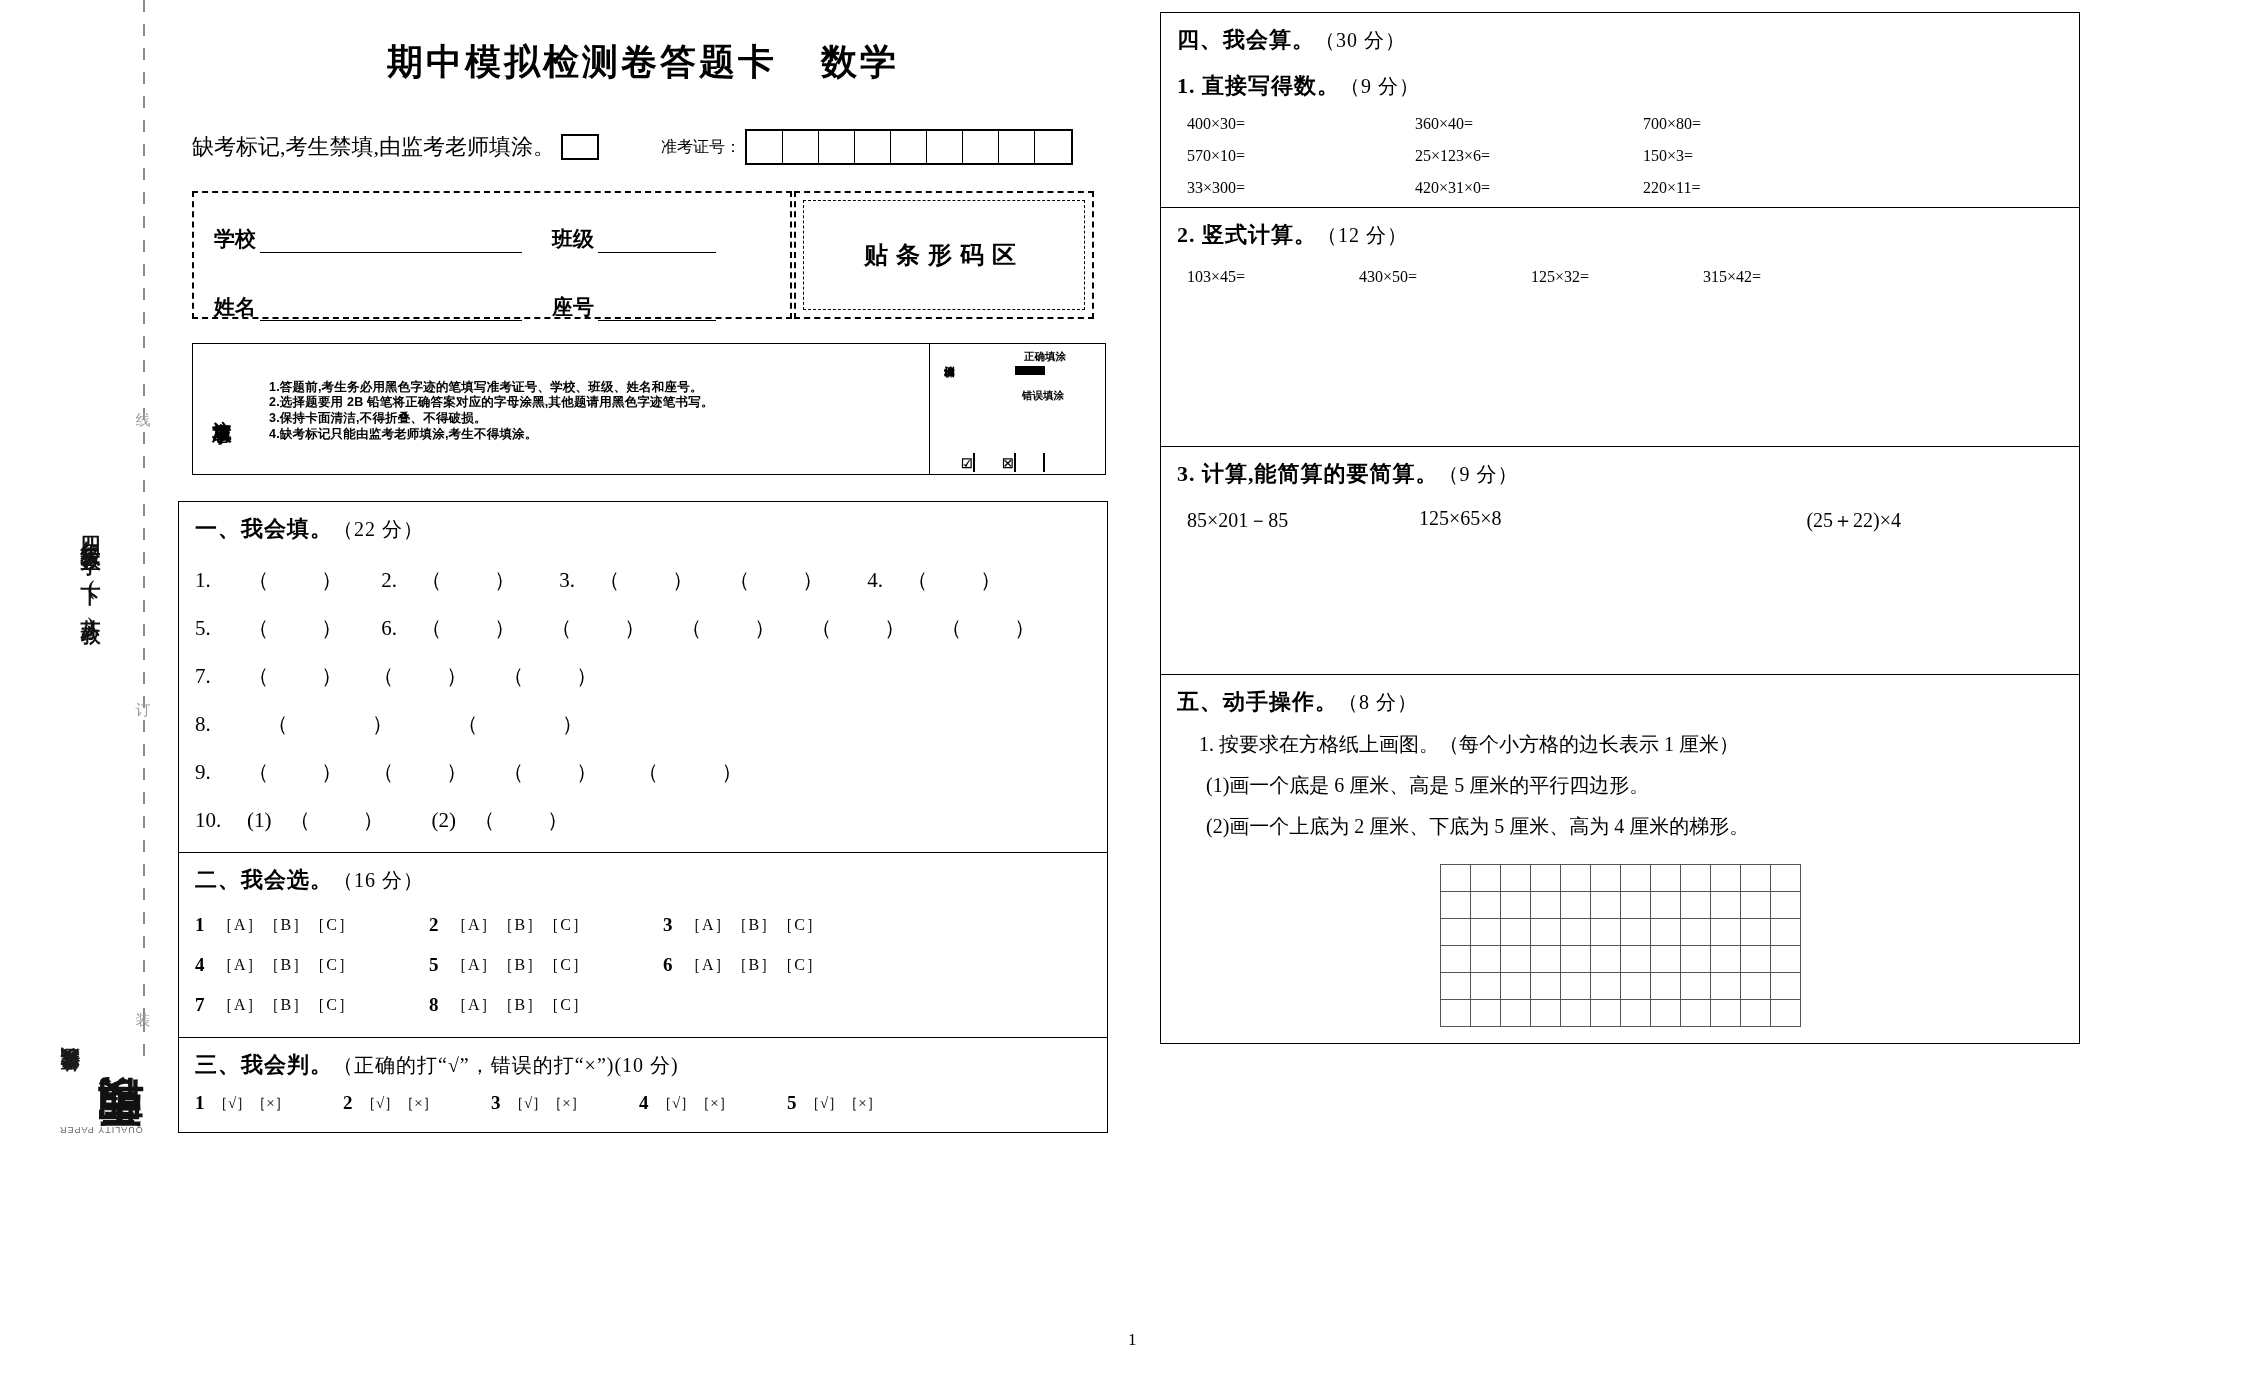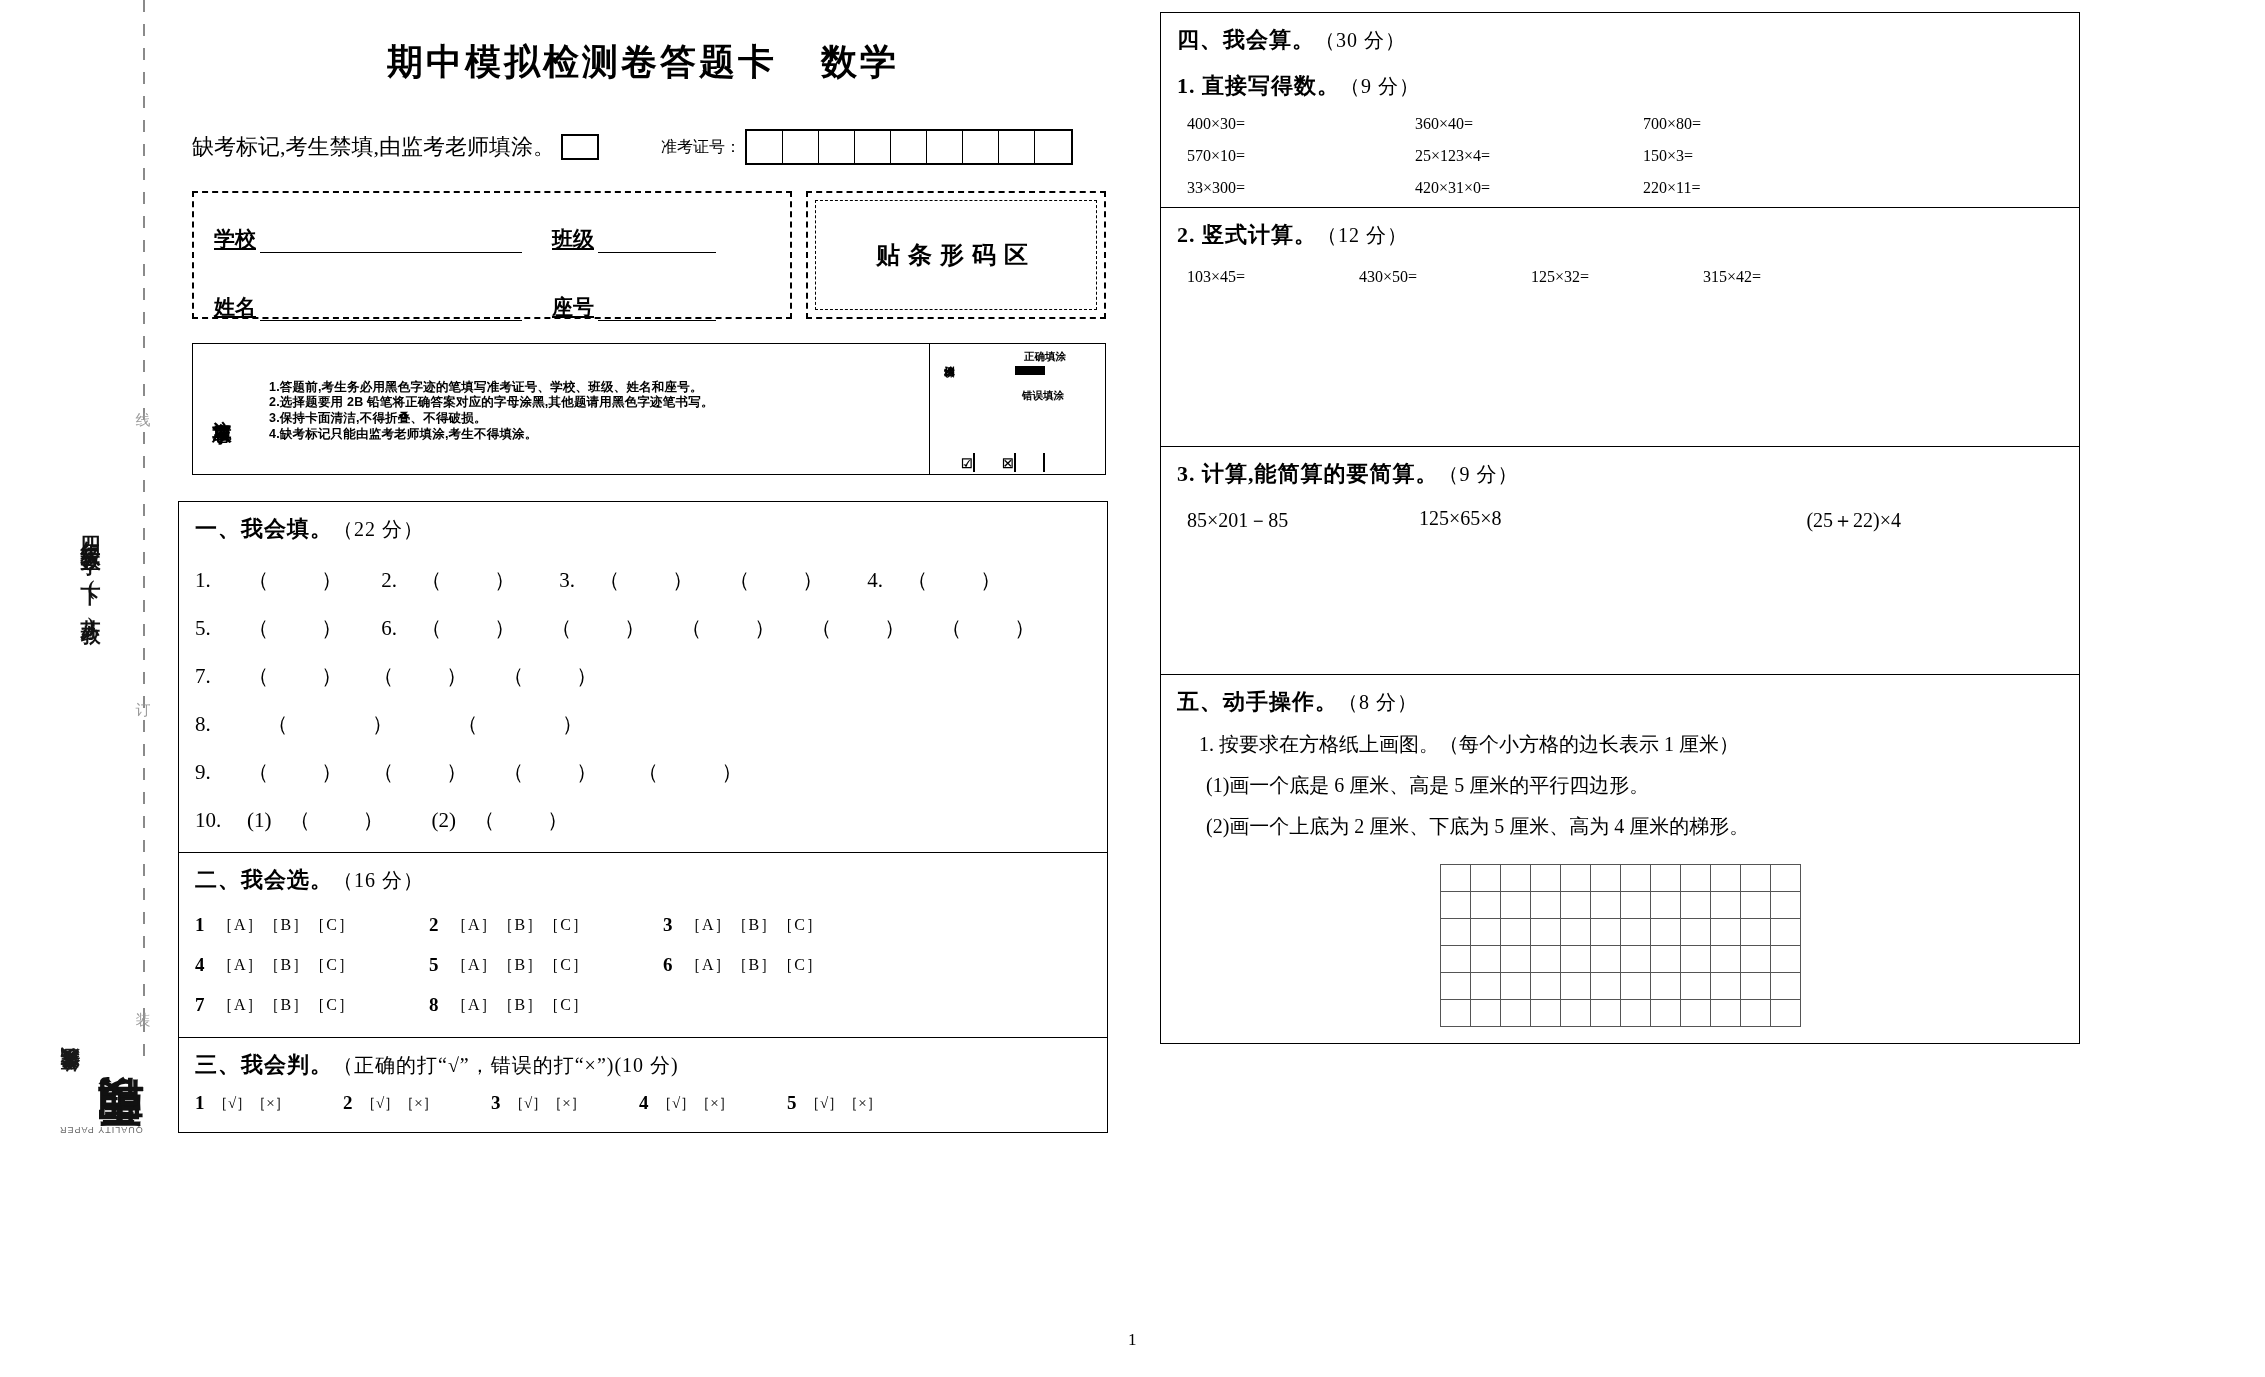--- a/index.html
+++ b/index.html
@@ -84,21 +84,21 @@
     margin-left:62px; display:flex; align-items:center;
   }
   .absence-row .ticket .tlabel { font-size:16px; }
   .id-grid { display:flex; margin-left:4px; border:2px solid #000; }
   .id-grid .cell {
     width:36px; height:32px; border-right:1.5px solid #000;
   }
   .id-grid .cell:last-child { border-right:none; }
 
   
-  .info-wrap { display:flex; margin:26px 0 0 14px; gap:14px;text-decoration:underline; }
+  .info-wrap { display:flex; margin:26px 0 0 14px; gap:2px; }
   .info-box {
     width:600px; height:128px; border:2px dashed #000;
     padding:14px 20px; position:relative;
   }
   .field-row { display:flex; align-items:flex-end; height:46px; }
   .field-row .f {
     display:flex; align-items:flex-end; font-size:21px;
     font-family:"Liberation Serif", serif; font-weight:600;
   }
   .field-row .f .ln {
@@ -512,21 +512,21 @@
       <div class="sec-head" style="margin-top:16px">
         <span>1. 直接写得数。</span><span class="pts">（9 分）</span>
       </div>
       <div class="math-row">
         <span class="mcell">400×30=</span>
         <span class="mcell">360×40=</span>
         <span class="mcell">700×80=</span>
       </div>
       <div class="math-row">
         <span class="mcell">570×10=</span>
-        <span class="mcell">25×123×4=</span>
+        <span class="mcell">25×123×6=</span>
         <span class="mcell">150×3=</span>
       </div>
       <div class="math-row">
         <span class="mcell">33×300=</span>
         <span class="mcell">420×31×0=</span>
         <span class="mcell">220×11=</span>
       </div>
     </div>
 
     <div class="sec" style="padding-bottom:10px">

